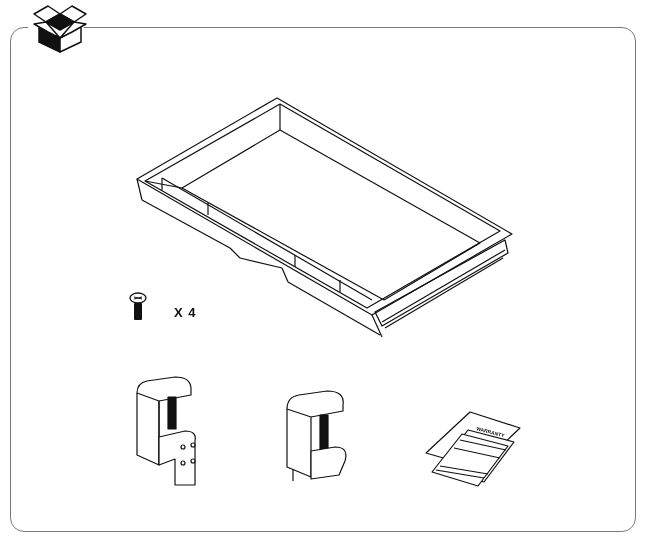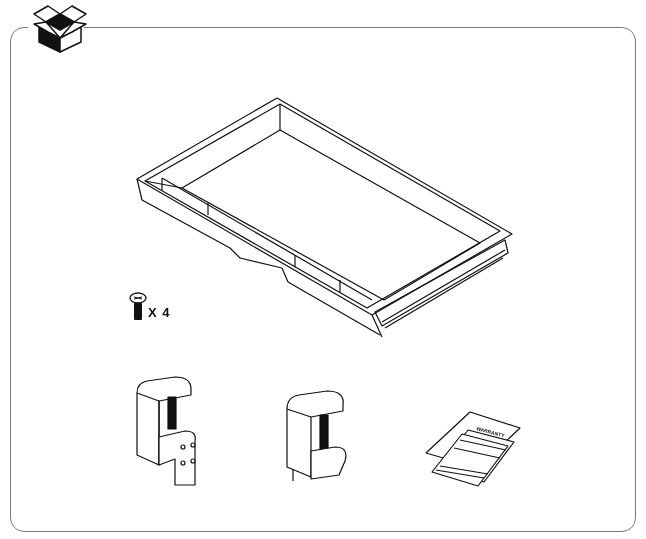--- a/index.html
+++ b/index.html
@@ -1,20 +1,20 @@
 <!DOCTYPE html>
 <html><head>
 <meta charset="utf-8">
 <style>
   html, body { margin:0; padding:0; background:#ffffff; }
   body { width:646px; height:539px; position:relative; overflow:hidden; font-family:"Liberation Sans", sans-serif; }
   .frame { position:absolute; left:10px; top:27px; width:626px; height:505px; border:1.5px solid #7a7a7a; border-radius:14px; box-sizing:border-box; }
   .frame-gap { position:absolute; left:28px; top:24px; width:56px; height:8px; background:#fff; }
   svg { position:absolute; overflow:visible; }
-  .qty { position:absolute; left:148px; top:305px; font-weight:bold; font-size:13px; letter-spacing:1px; color:#111; }
+  .qty { position:absolute; left:174px; top:305px; font-weight:bold; font-size:13px; letter-spacing:1px; color:#111; }
 </style>
 </head>
 <body>
 
 <div class="frame"></div>
 <div class="frame-gap"></div>
 
 <svg width="60" height="50" style="left:30px;top:2px" viewBox="0 0 60 50">
   <g stroke="#111" stroke-width="1.5" fill="#fff" stroke-linejoin="round">
     <polygon points="4,12 18,4 30,12 16,20"></polygon>

